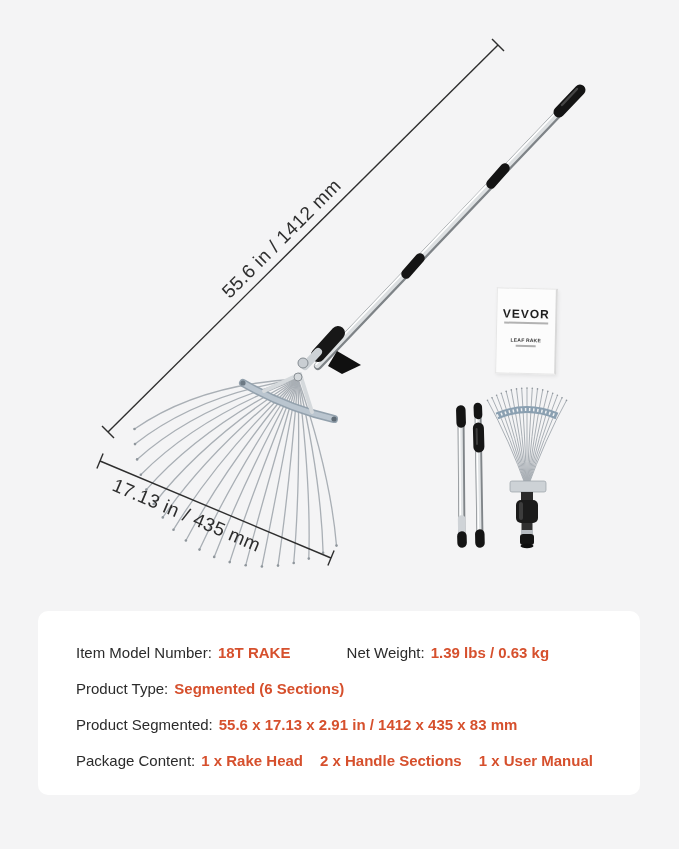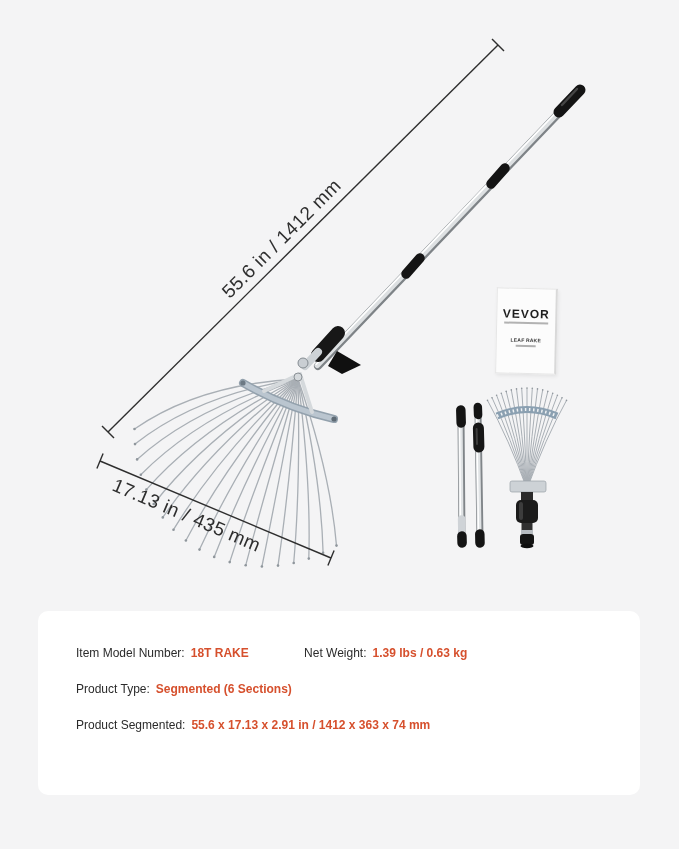--- a/index.html
+++ b/index.html
@@ -32,21 +32,21 @@
   .manual-tagline-bar { width:44px; height:2px; background:#8A8A8A; opacity:.65; margin:2px auto 0; }
   .manual-doc-title { margin-top:13px; font-size:5px; font-weight:700; color:#3A3A3A; letter-spacing:.2px; line-height:6px; }
   .manual-sub-bar { width:20px; height:2px; background:#AFAFAF; margin:2px auto 0; }
 
   
   .spec-panel {
     position:absolute; left:38px; top:611px; width:602px; height:184px;
     background:#FFFFFF; border-radius:10px; box-sizing:border-box;
     padding:24px 0 0 38px;
   }
-  .spec-row { height:36px; line-height:36px; font-size:12px; color:#2B2B2B; white-space:nowrap; }
+  .spec-row { height:36px; line-height:36px; font-size:15px; color:#2B2B2B; white-space:nowrap; }
   .spec-label { color:#2B2B2B; }
   .spec-value { color:var(--accent); font-weight:700; margin-left:6px; }
   .pair-2 { margin-left:52px; }
   .pkg-item { color:var(--accent); font-weight:700; }
   .pkg-item + .pkg-item { margin-left:17px; }
 </style>
 </head>
 <body style="background: rgb(244, 244, 245);">
 
 <div class="stage">
@@ -223,16 +223,19 @@
 
   <div class="spec-panel">
     <div class="spec-row">
       <span class="spec-label">Item Model Number:</span><span class="spec-value">18T RAKE</span>
       <span class="spec-label pair-2">Net Weight:</span><span class="spec-value">1.39 lbs / 0.63 kg</span>
     </div>
     <div class="spec-row">
       <span class="spec-label">Product Type:</span><span class="spec-value">Segmented (6 Sections)</span>
     </div>
     <div class="spec-row">
-      <span class="spec-label">Product Segmented:</span><span class="spec-value">55.6 x 17.13 x 2.91 in / 1412 x 363 x 74 mm</span>
+      <span class="spec-label">Product Segmented:</span><span class="spec-value">55.6 x 17.13 x 2.91 in / 1412 x 435 x 83 mm</span>
+    </div>
+    <div class="spec-row">
+      <span class="spec-label">Package Content:</span><span class="spec-value pkg-item">1 x Rake Head</span><span class="pkg-item">2 x Handle Sections</span><span class="pkg-item">1 x User Manual</span>
     </div>
   </div>
 </div>
 
 </body></html>

